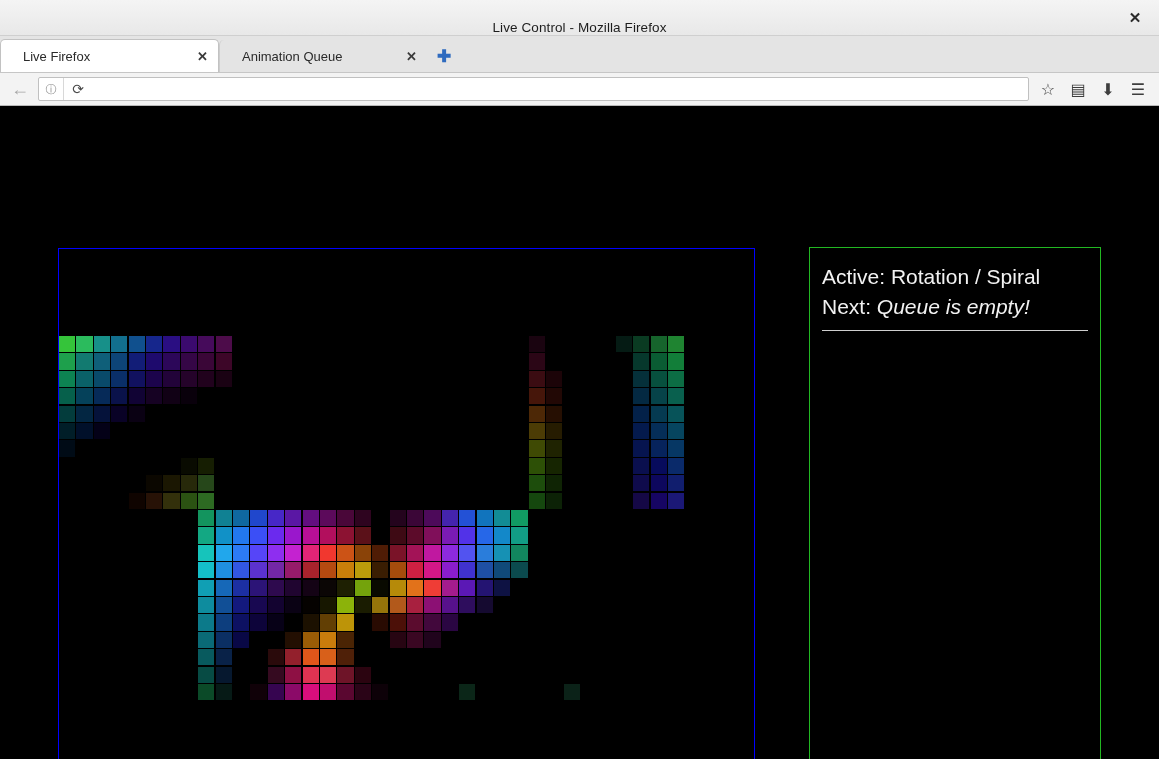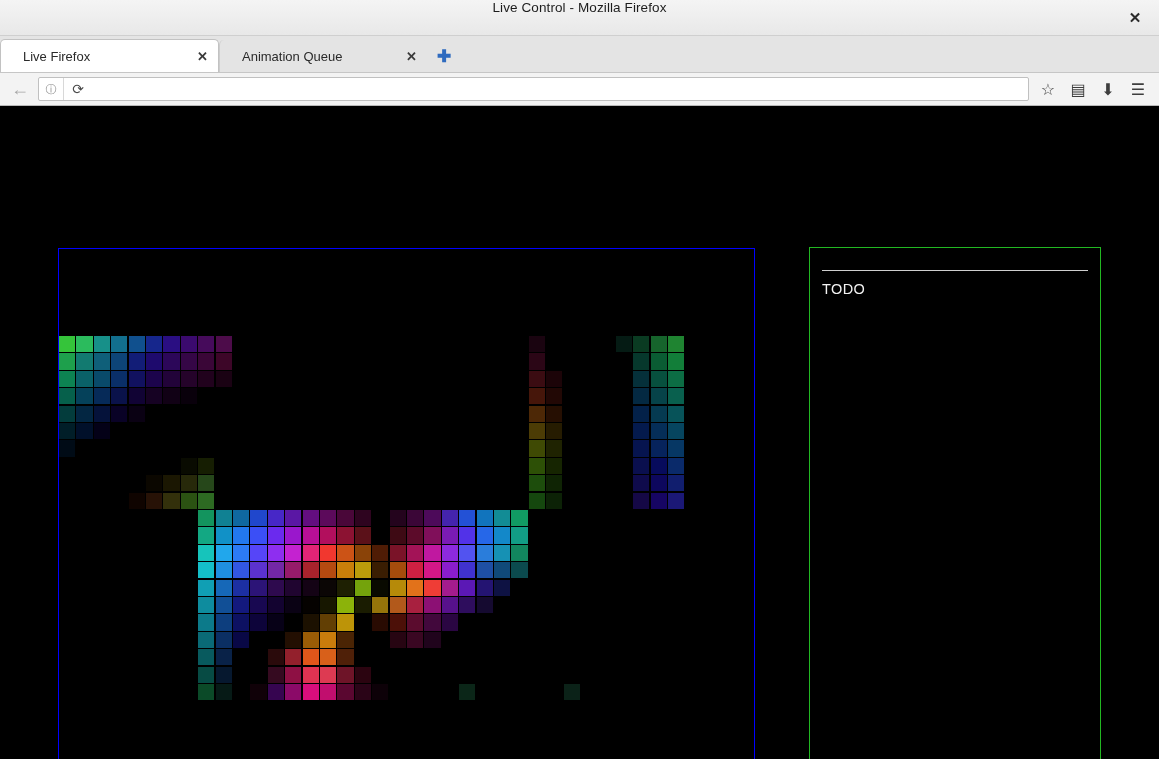--- a/index.html
+++ b/index.html
@@ -8,21 +8,21 @@
     background:#000;
     font-family:"Liberation Sans", sans-serif;
     -webkit-font-smoothing:antialiased;
   }
   
   #window{width:1159px;height:759px;position:relative;background:#000;}
   #titlebar{
     height:36px;width:100%;
     background:linear-gradient(#f4f4f4,#e8e8e8);
     border-bottom:1px solid #cfcfcf;
-    display:flex;align-items:flex-start;justify-content:center;
+    display:flex;align-items:flex-end;justify-content:center;
     position:relative;box-sizing:border-box;
   }
   #title-text{font-size:13.5px;color:#1d1d1d;font-weight:400;letter-spacing:.1px;}
   #win-close{
     position:absolute;right:0;top:0;width:48px;height:35px;
     display:flex;align-items:center;justify-content:center;
     font-size:15px;color:#2b2b2b;cursor:pointer;font-weight:bold;
   }
   #tabbar{
     height:37px;width:100%;background:#e4e4e4;
@@ -399,20 +399,27 @@
           <div class="px" style="left: 609px; top: 226.2px; width: 16.2px; height: 16.2px; background: rgb(17, 30, 110);"></div>
           <div class="px" style="left: 574.2px; top: 243.6px; width: 16.2px; height: 16.2px; background: rgb(21, 8, 70);"></div>
           <div class="px" style="left: 591.6px; top: 243.6px; width: 16.2px; height: 16.2px; background: rgb(22, 5, 99);"></div>
           <div class="px" style="left: 609px; top: 243.6px; width: 16.2px; height: 16.2px; background: rgb(27, 24, 118);"></div>
           <div class="px" style="left: 504.6px; top: 435px; width: 16.2px; height: 16.2px; background: rgb(11, 34, 24);"></div>
         </div>
     </div>
 
     <div id="sidepanel">
       <div id="panel-body">
+        <div class="panel-line">
+          <span>Active:</span>
+          <span>Rotation / Spiral</span>
+        </div>
+        <div class="panel-line">
+          <span>Next:</span>
+          <em>Queue is empty!</em>
+        </div>
         <div id="panel-rule"></div>
-        <div id="panel-todo">TODO</div>
       </div>
 
     </div>
 
   </div>
 </div>
 
 </body></html>

